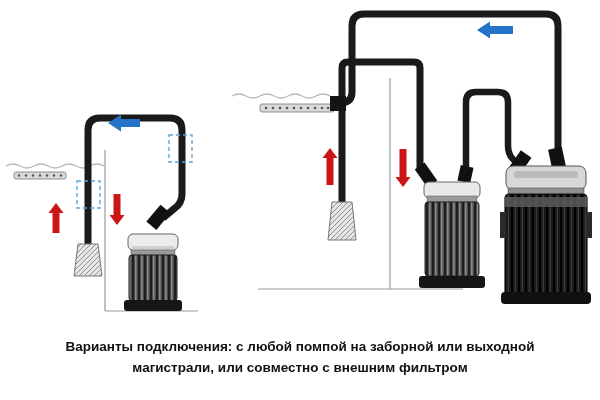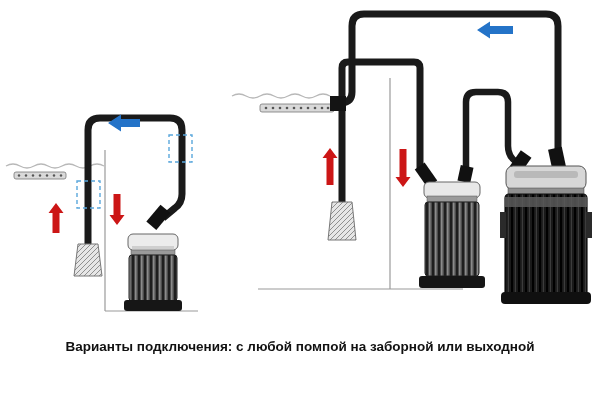--- a/index.html
+++ b/index.html
@@ -126,13 +126,14 @@
       <rect x="505" y="197" width="82" height="10" fill="#5a5a5a" opacity="0.85"></rect>
       <rect x="500" y="212" width="6" height="26" fill="#2a2a2a"></rect>
       <rect x="586" y="212" width="6" height="26" fill="#2a2a2a"></rect>
       <rect x="501" y="292" width="90" height="12" rx="4" fill="#101010"></rect>
     </g>
   </g>
 </svg>
 
 <div class="caption">
   <div>Варианты подключения: с любой помпой на заборной или выходной</div>
+  <div>магистрали, или совместно с внешним фильтром</div>
 </div>
 
 </body></html>

